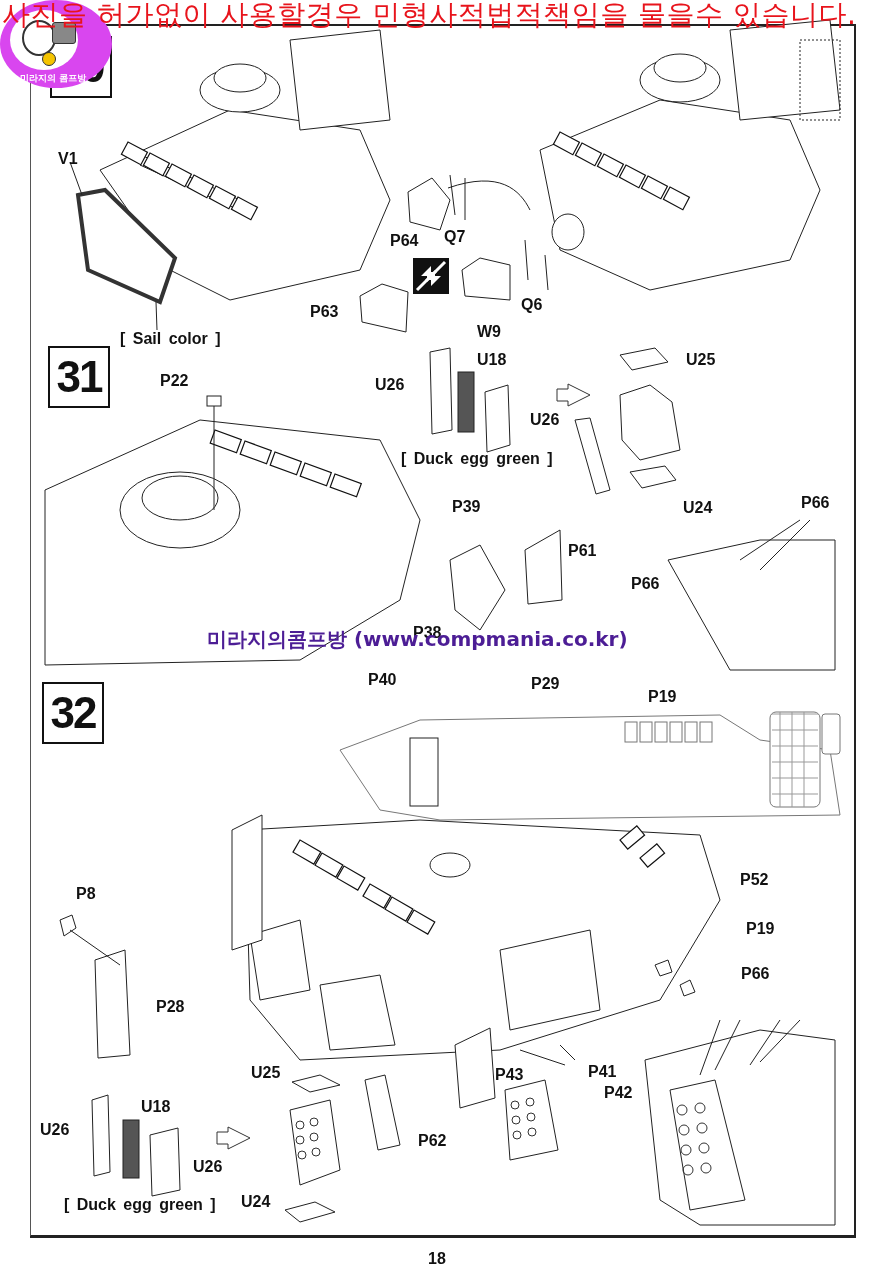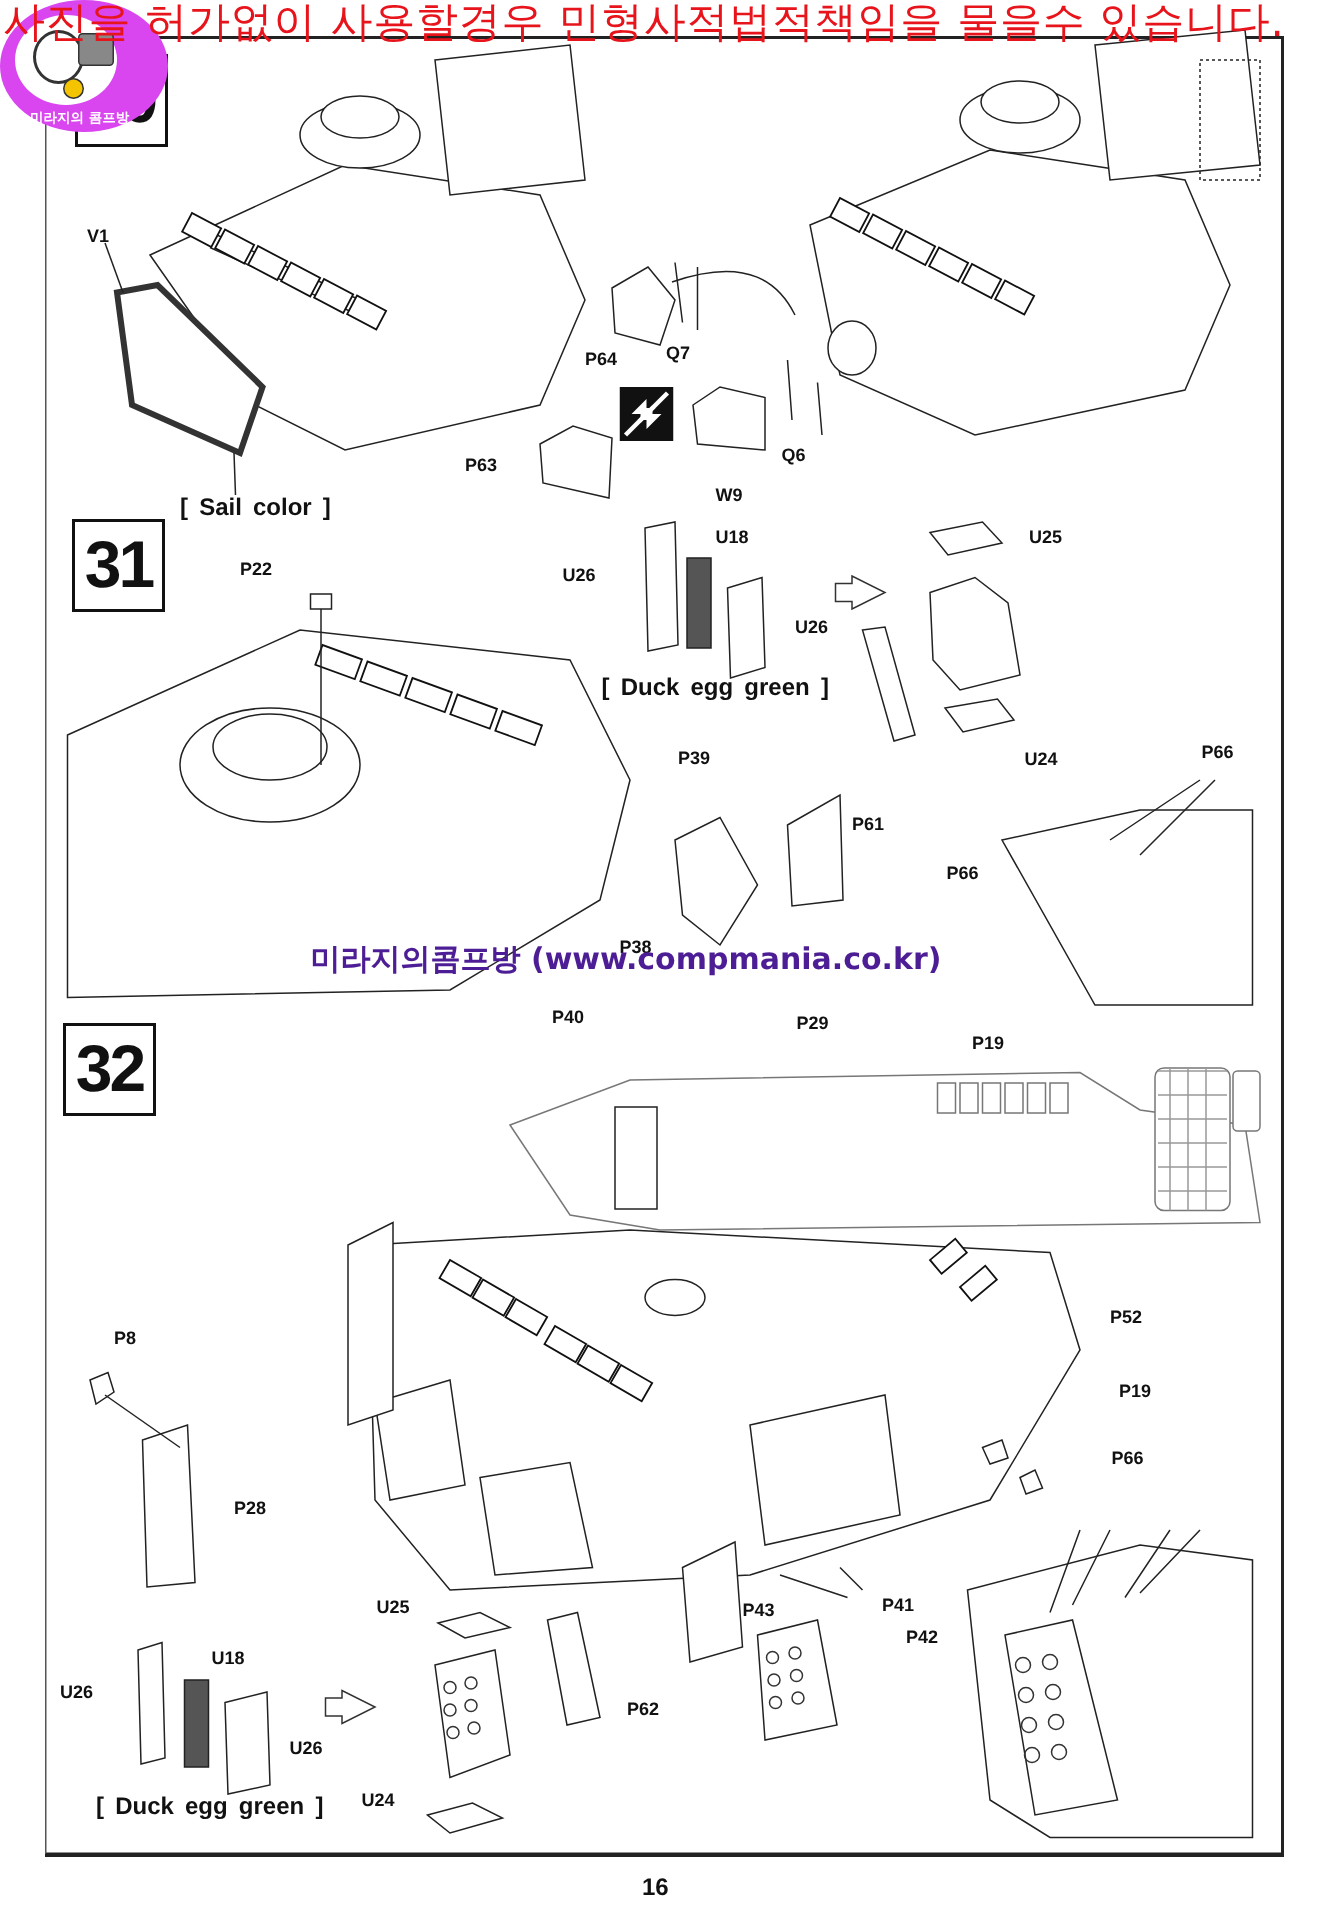--- a/index.html
+++ b/index.html
@@ -21,21 +21,21 @@
                 border-radius: 50%; border: 2px solid #333; background: #fff; }
   .logo .camera { position: absolute; left: 52px; top: 22px; width: 22px; height: 20px;
                   background: #888; border: 1px solid #333; border-radius: 3px; }
   .logo .badge { position: absolute; left: 42px; top: 52px; width: 12px; height: 12px;
                  border-radius: 50%; background: #f5c400; border: 1px solid #333; }
   .logo .ring-text { position: absolute; left: 20px; top: 72px; font-size: 9px; color: #fff;
                      font-weight: bold; font-family: "DejaVu Sans", sans-serif; }
   .step-box { position: absolute; width: 62px; height: 62px; border: 2px solid #111;
               box-sizing: border-box; display: flex; align-items: center; justify-content: center;
               font-size: 44px; font-weight: bold; background: #fff; letter-spacing: -2px; }
-  .label { position: absolute; font-size: 12px; font-weight: bold; white-space: nowrap; }
+  .label { position: absolute; font-size: 16px; font-weight: bold; white-space: nowrap; }
   .note { position: absolute; font-size: 16px; font-weight: bold; white-space: nowrap; word-spacing: 3px; }
   .page-num { position: absolute; left: 428px; top: 1250px; font-size: 16px; font-weight: bold; }
   svg.drawing { position: absolute; left: 0; top: 0; }
   .arrow-icon { position: absolute; }
 </style>
 </head>
 <body>
 
 <div class="frame"></div>
 
@@ -309,13 +309,13 @@
 <div class="label" style="left:495px;top:1066px;">P43</div>
 <div class="label" style="left:588px;top:1063px;">P41</div>
 <div class="label" style="left:251px;top:1064px;">U25</div>
 <div class="label" style="left:141px;top:1098px;">U18</div>
 <div class="label" style="left:40px;top:1121px;">U26</div>
 <div class="label" style="left:193px;top:1158px;">U26</div>
 <div class="note" style="left:64px;top:1196px;">[ Duck egg green ]</div>
 <div class="label" style="left:418px;top:1132px;">P62</div>
 <div class="label" style="left:241px;top:1193px;">U24</div>
 
-<div class="page-num">16</div>
+<div class="page-num">18</div>
 
 </body></html>

